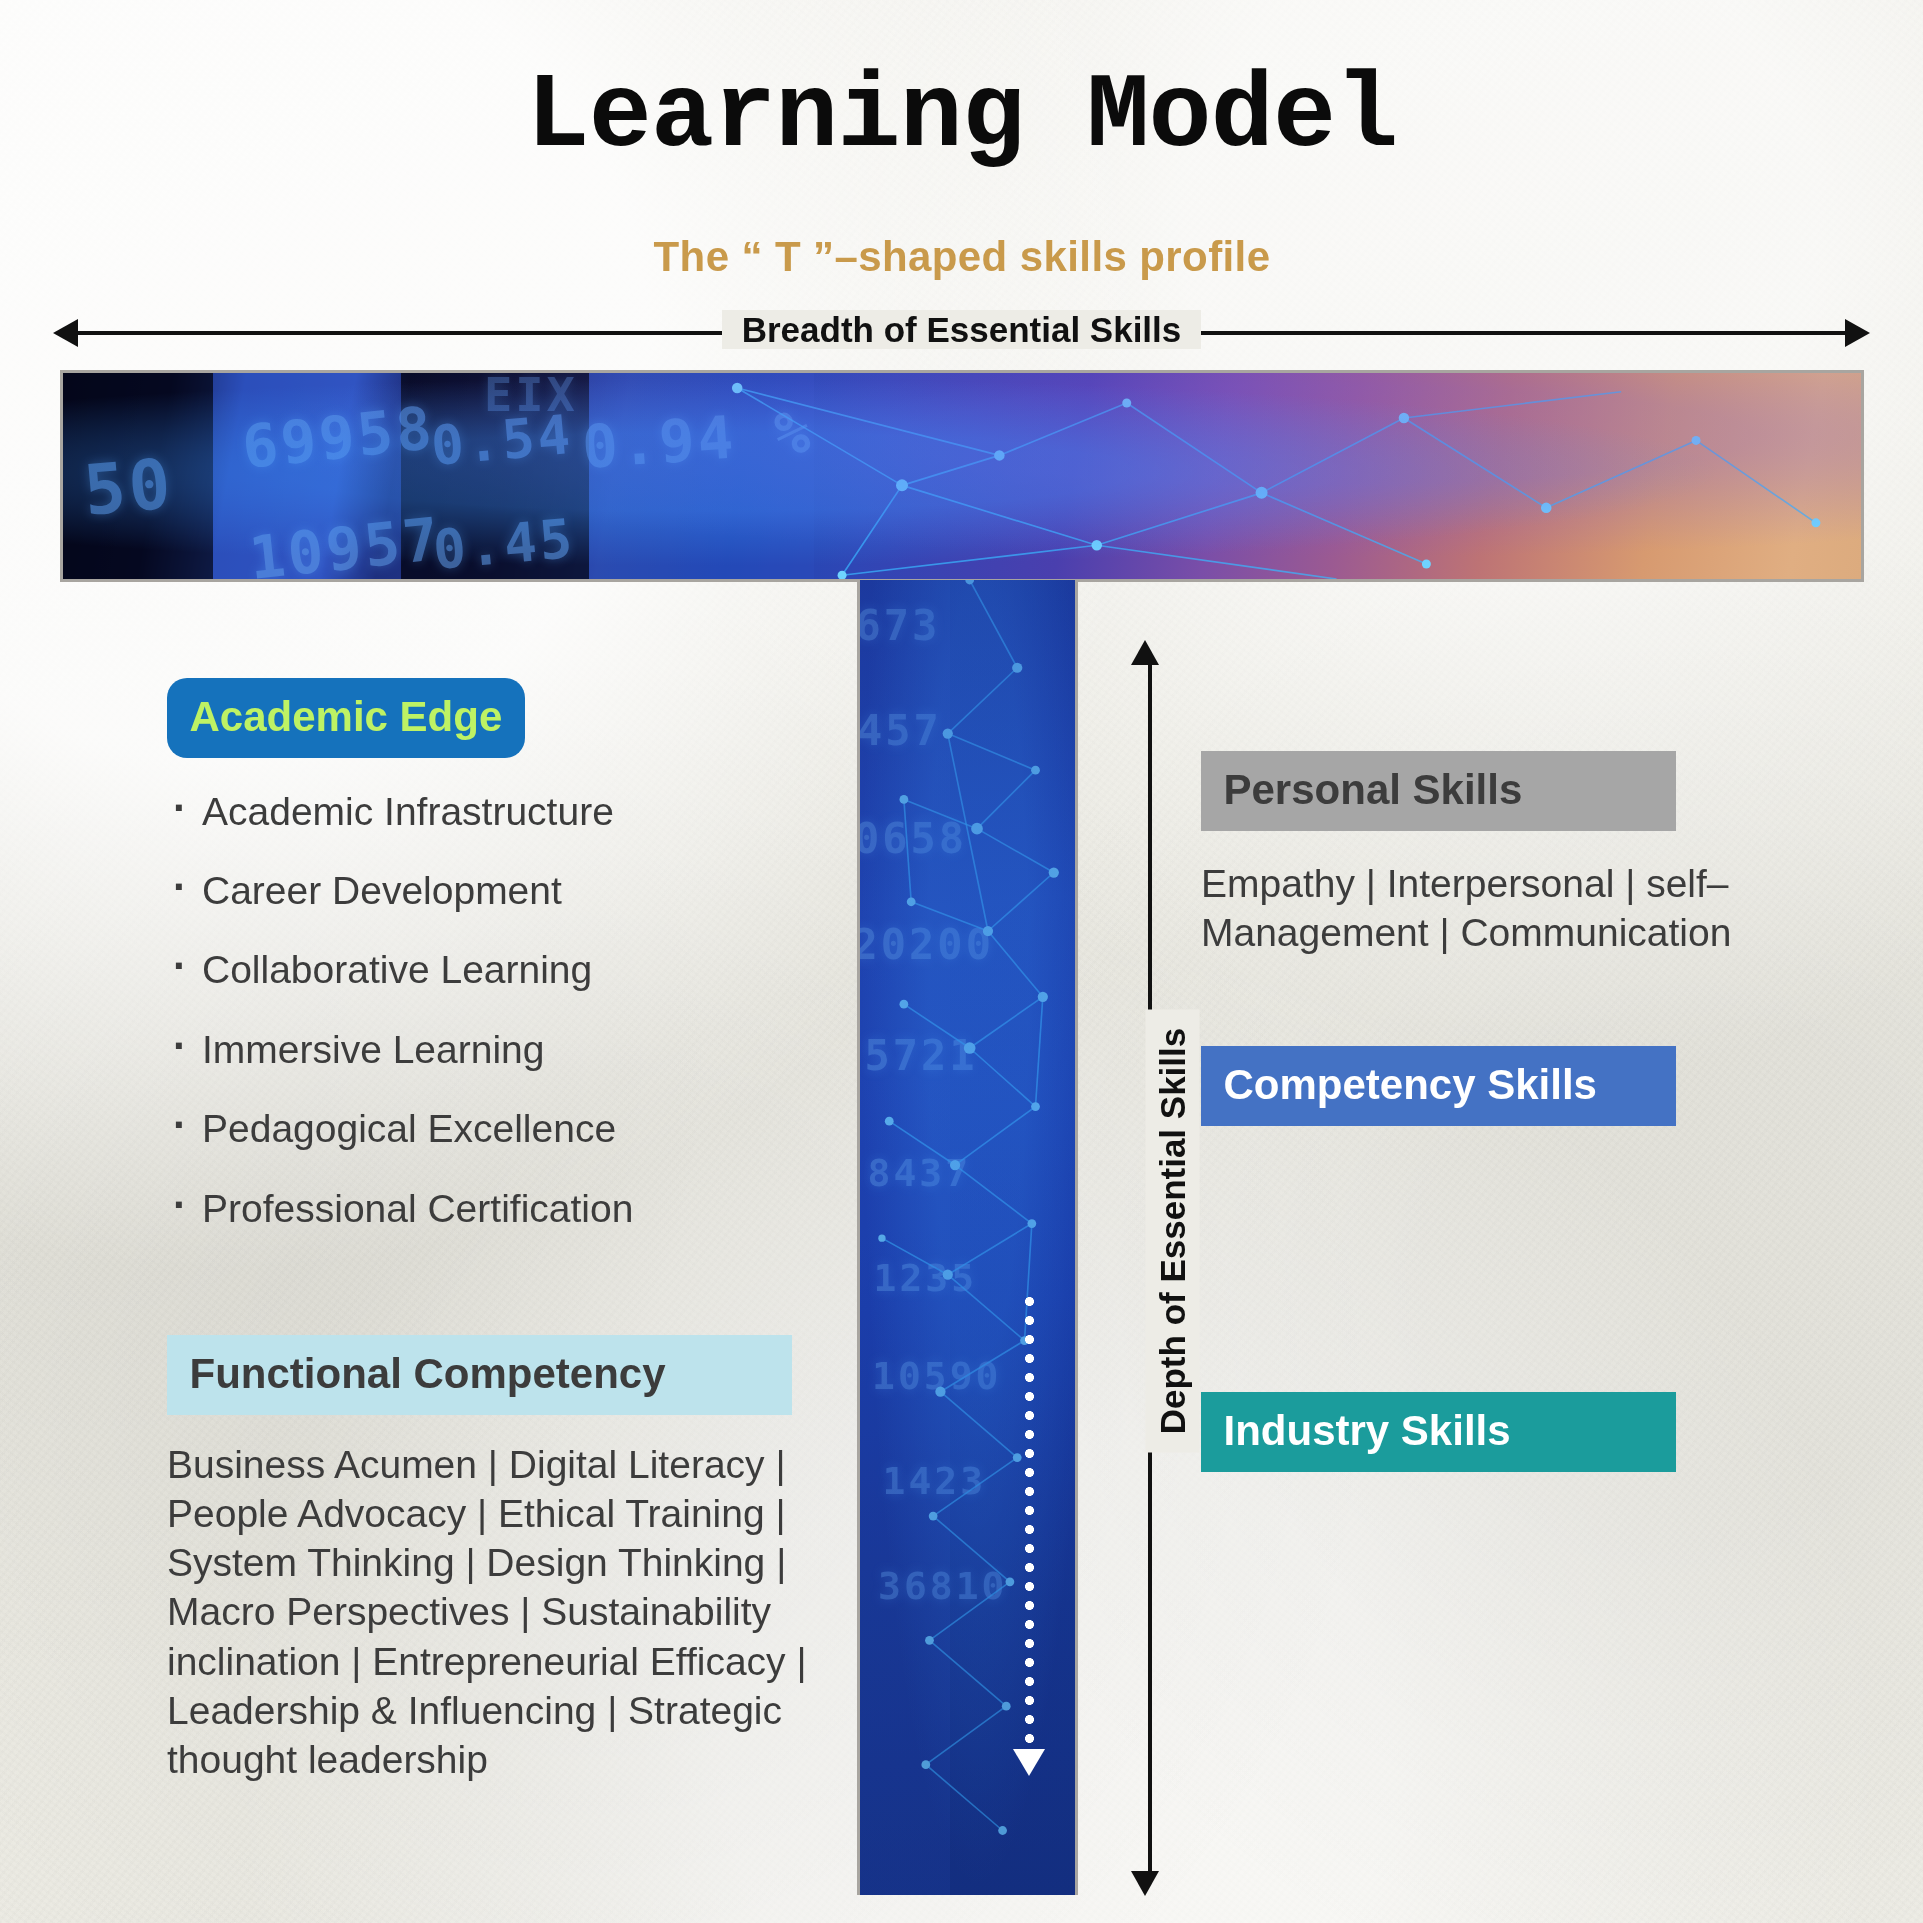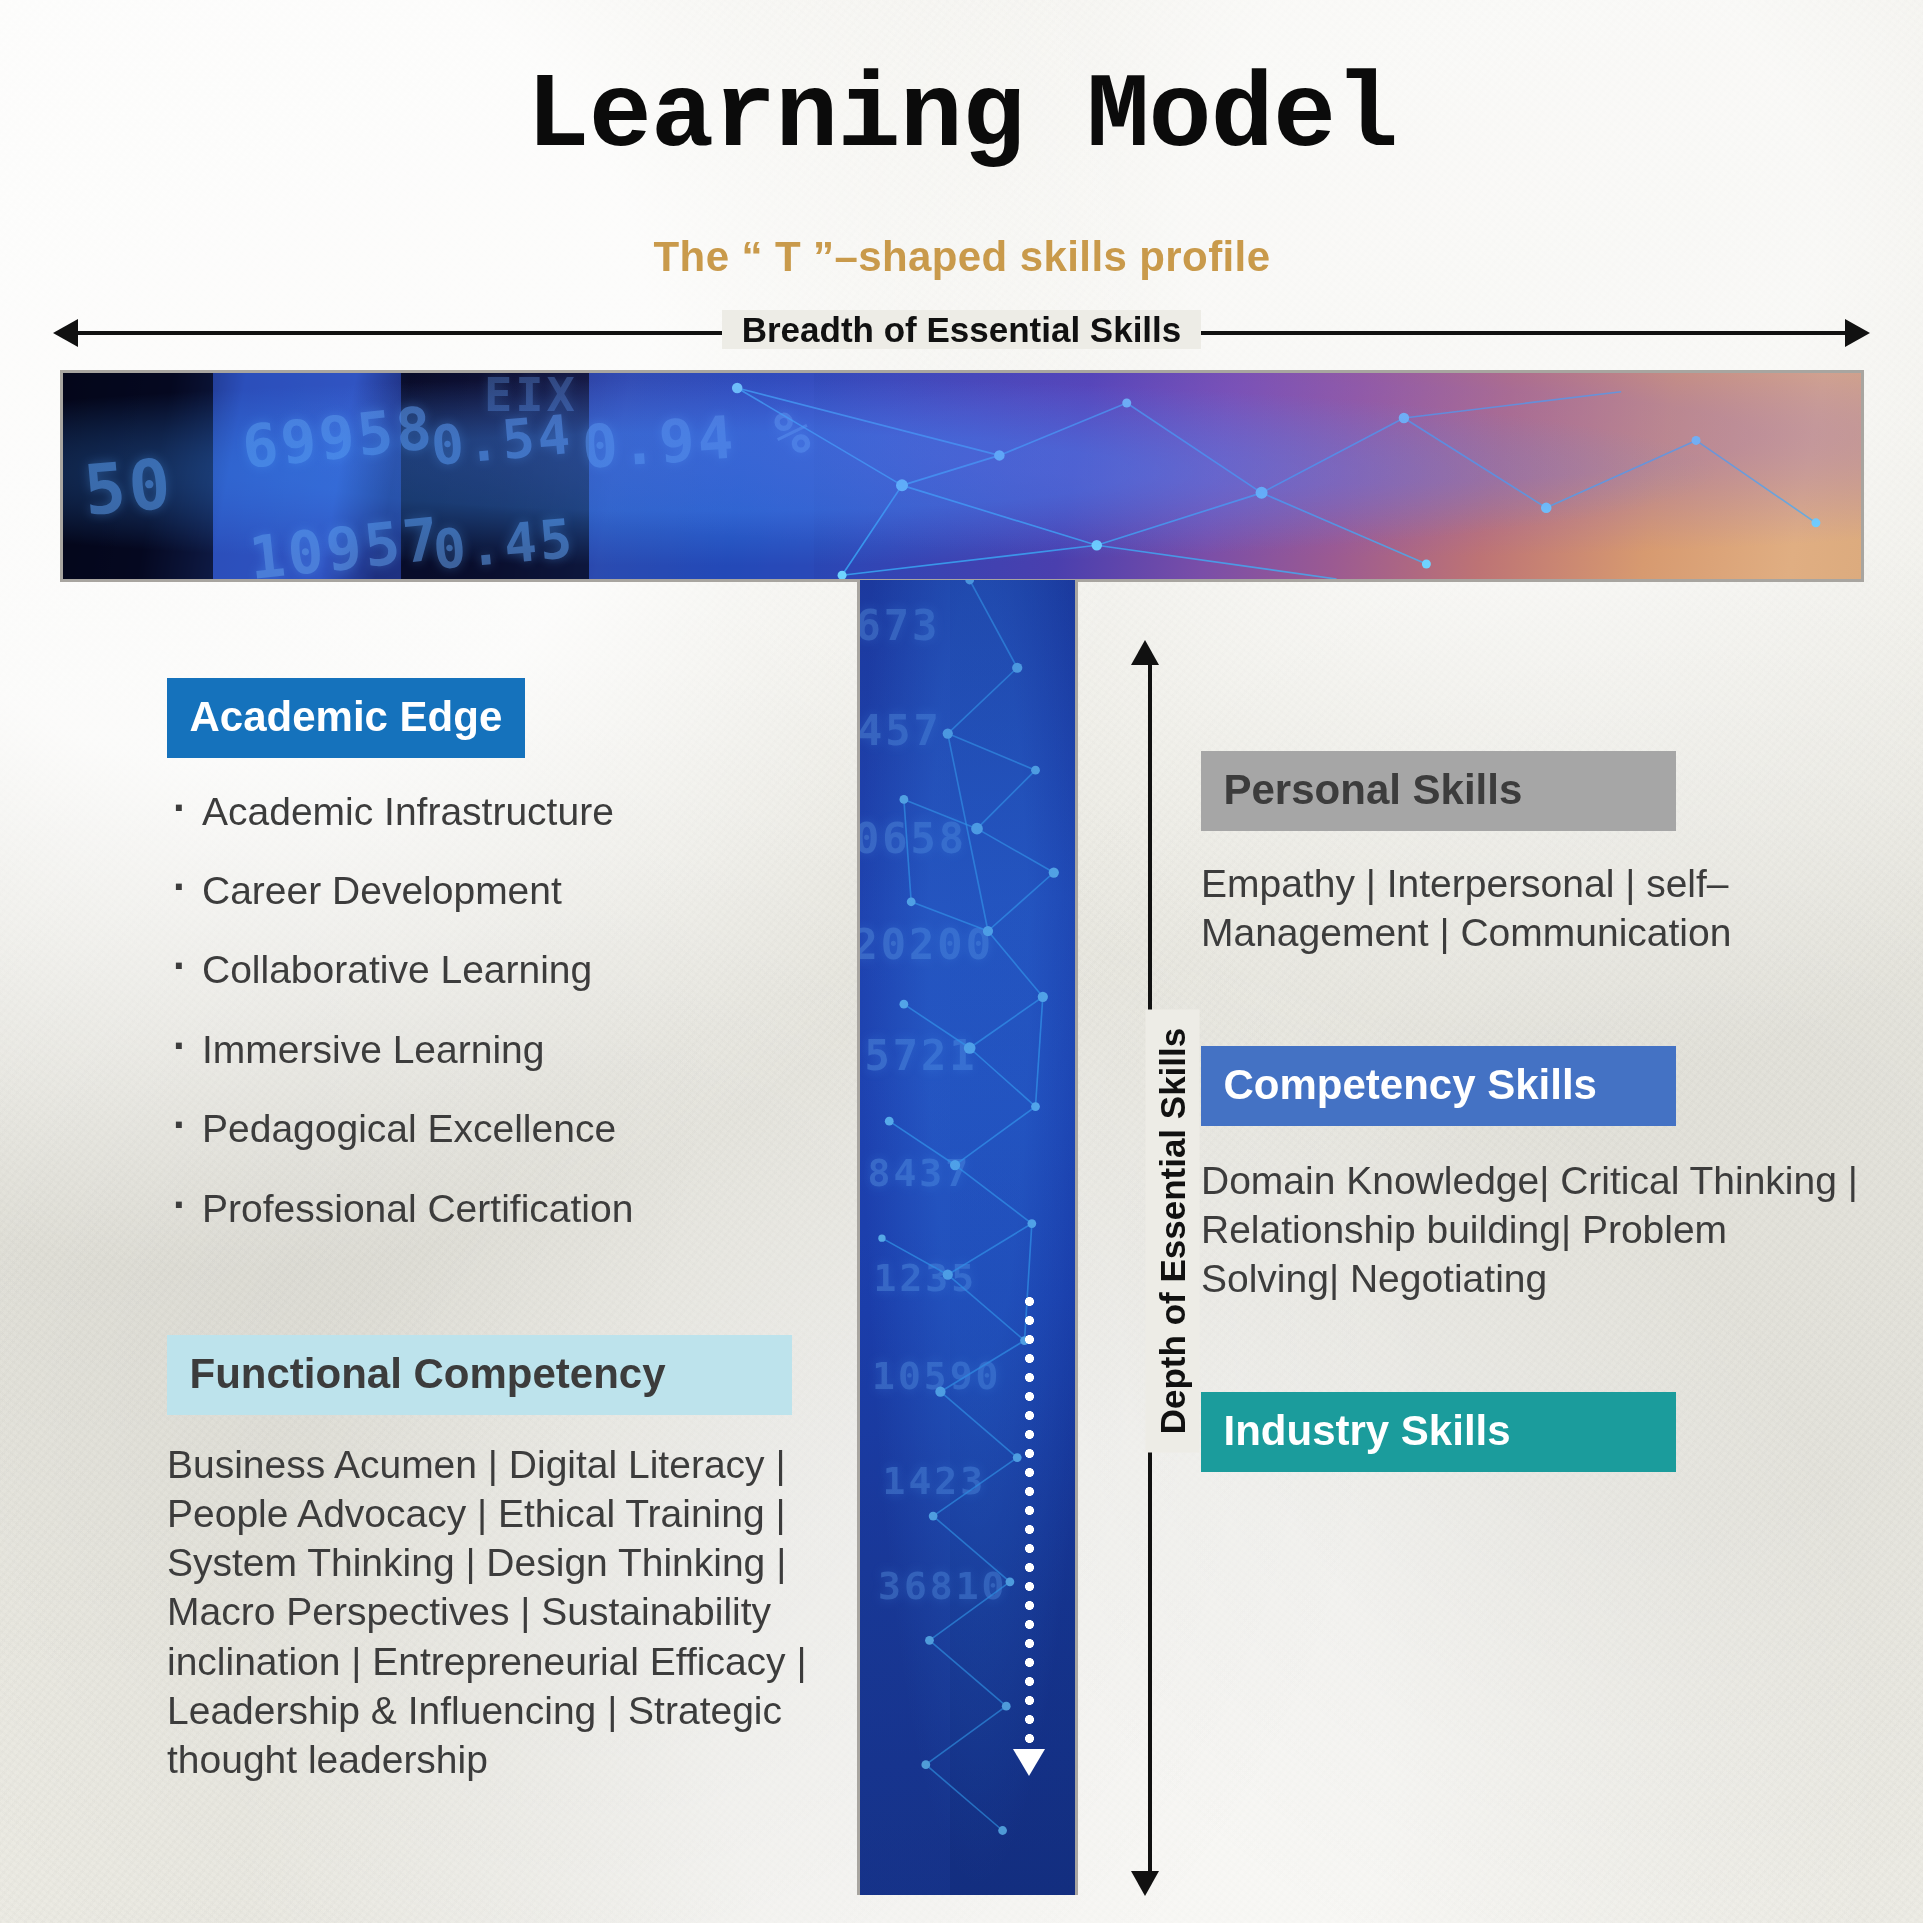--- a/index.html
+++ b/index.html
@@ -149,21 +149,21 @@
     padding:18px 22.5px 19.5px 22.5px;
     box-sizing:border-box;
   }
   .body-text{
     font-size:39px;line-height:1.26;color:#3c3c3c;
     font-weight:400;
   }
 
   
   #academic-edge{position:absolute;left:167px;top:678px;width:676px;}
-  #academic-edge .badge{background:#1572bc;color:#ffffff;}
+  #academic-edge .badge{background:#1572bc;color:#bef264;border-radius:20px;}
   .bullets{margin:19.5px 0 0 0;padding:0;list-style:none;}
   .bullets li{
     font-size:39px;line-height:1.32;color:#3c3c3c;
     padding-left:35px;position:relative;white-space:nowrap;margin-top:28px;
   }
   .bullets li::before{
     content:"·";position:absolute;left:6px;top:-6px;
     font-size:42px;color:#3c3c3c;font-weight:bold;
   }
 
@@ -360,21 +360,20 @@
     <div class="body-text">Business Acumen | Digital Literacy | People Advocacy | Ethical Training | System Thinking | Design Thinking |  Macro Perspectives | Sustainability inclination | Entrepreneurial Efficacy | Leadership &amp; Influencing | Strategic thought leadership</div>
   </div>
 
   <div id="personal-skills">
     <div class="badge">Personal Skills</div>
     <div class="body-text">Empathy | Interpersonal | self–Management | Communication</div>
   </div>
 
   <div id="functional-skills">
     <div class="badge">Competency Skills</div>
-    <div class="body-text">Domain Knowledge| Critical Thinking | Relationship building| Problem Solving| Negotiating</div>
   </div>
 
   <div id="industry-skills">
     <div class="badge">Industry Skills</div>
   </div>
 
 </div>
 
 
 </body></html>

